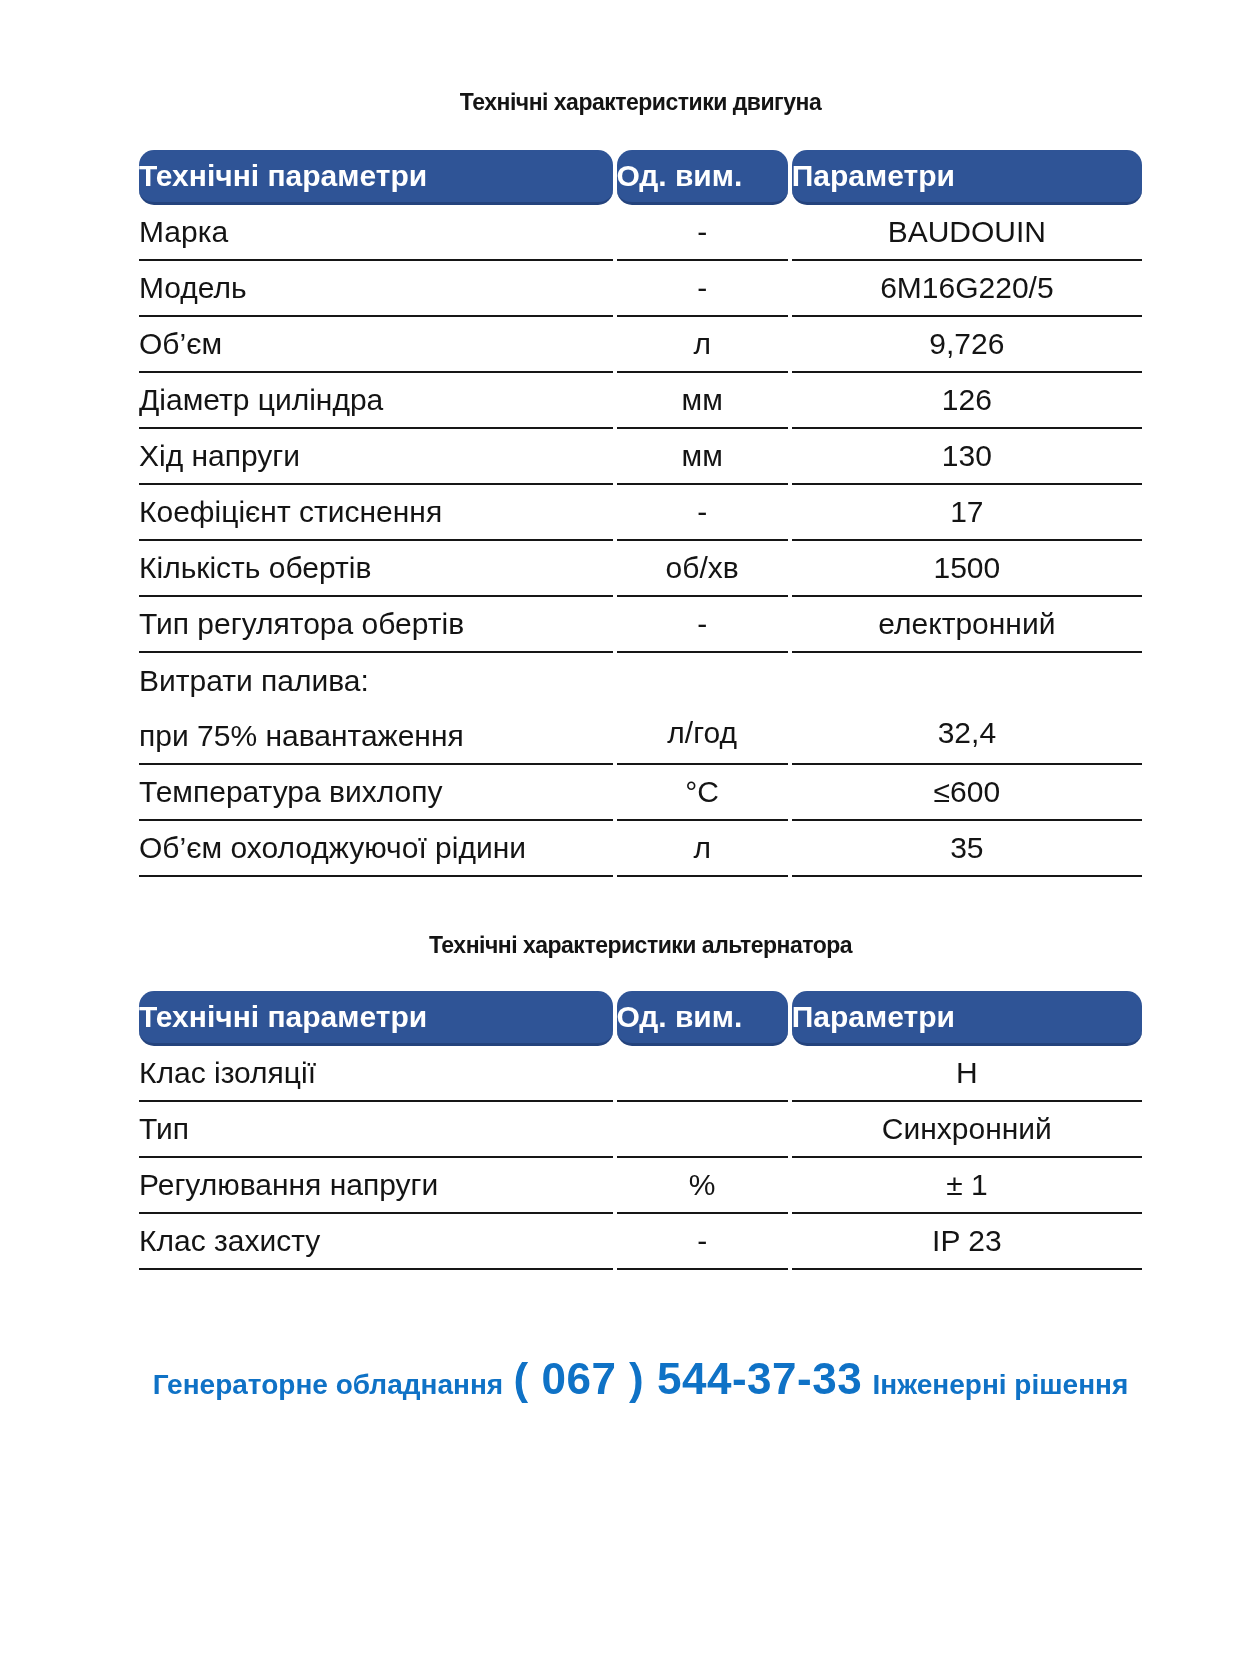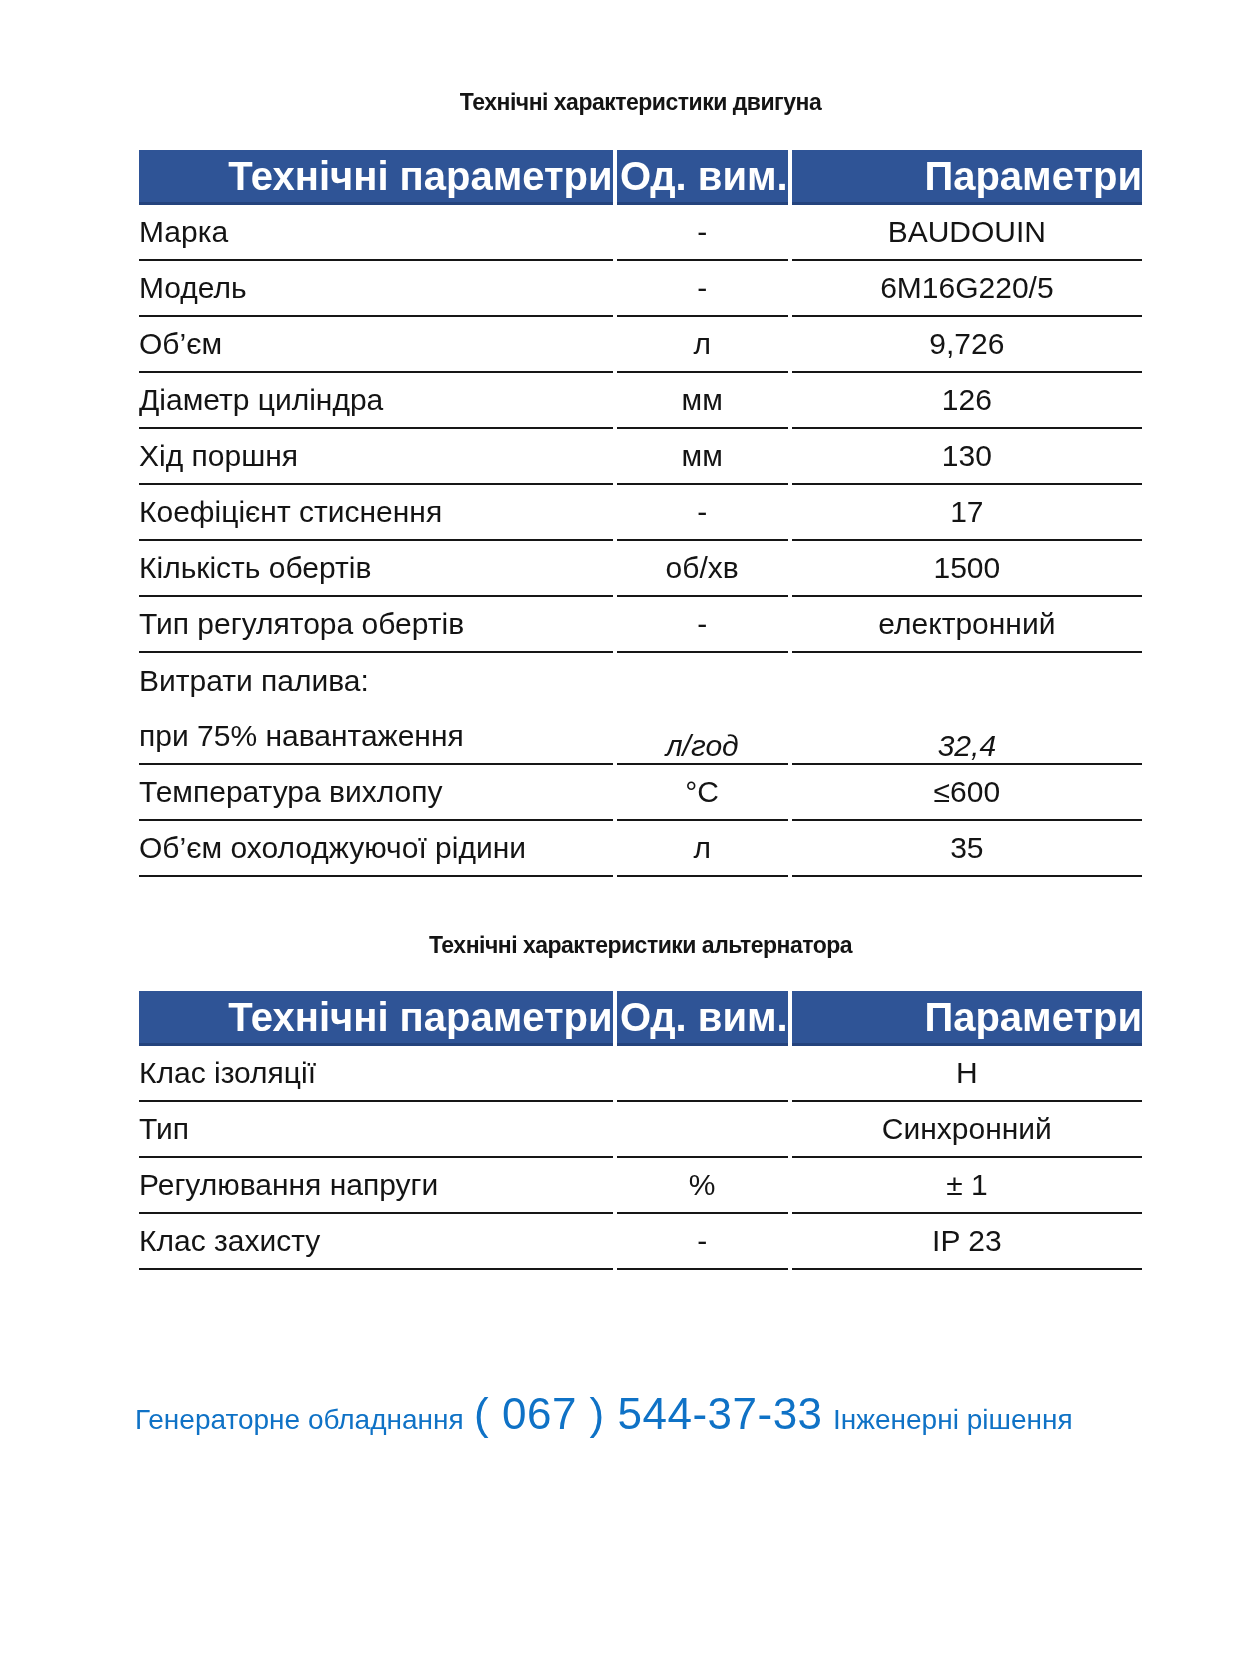--- a/index.html
+++ b/index.html
@@ -46,54 +46,55 @@
     width: 100%;
     border-collapse: separate;
     border-spacing: 4px 0;
     table-layout: fixed;
     font-size: 30px;
   }
   table.spec thead th {
     background: var(--header-bg);
     color: var(--header-text);
     font-weight: bold;
-    font-size: 40px;
+    font-size: 30px;
     height: 52px;
     vertical-align: middle;
-    text-align: right;
+    text-align: left;
     border-bottom: 3px solid var(--header-border);
     padding: 0;
+    border-radius: 15px;
   }
   th.c-param { width: 47.6%; }
   th.c-unit  { width: 17.2%; }
   th.c-value { width: 35.2%; }
 
   table.spec tbody td {
     height: 54px;
     vertical-align: middle;
     border-bottom: 2px solid var(--rule);
     padding: 0;
     overflow: hidden;
     white-space: nowrap;
   }
   td.c-param { text-align: left; padding-left: 18px; }
   td.c-unit, td.c-value { text-align: center; }
 
   tr.tall td { height: 110px; }
   tr.tall td.c-param div { height: 55px; line-height: 55px; }
   tr.tall td.c-unit, tr.tall td.c-value {
     vertical-align: bottom;
-    padding-bottom: 0;
-    font-style: italic;
+    padding-bottom: 13px;
   }
 
   .footer {
-    margin-top: 119px;
+    margin-top: 84px;
+    text-align: center;
     color: var(--footer-accent);
-    font-weight: normal;
+    font-weight: bold;
     white-space: nowrap;
   }
   .footer .footer-small { font-size: 28px; }
   .footer .footer-phone { font-size: 44px; letter-spacing: 0.5px; padding: 0 6px; }
 </style>
 </head>
 <body>
 
 <div class="page">
   <div class="content">
@@ -123,21 +124,21 @@
             <td class="c-param">Об’єм</td>
             <td class="c-unit">л</td>
             <td class="c-value">9,726</td>
           </tr>
           <tr>
             <td class="c-param">Діаметр циліндра</td>
             <td class="c-unit">мм</td>
             <td class="c-value">126</td>
           </tr>
           <tr>
-            <td class="c-param">Хід поршня</td>
+            <td class="c-param">Хід напруги</td>
             <td class="c-unit">мм</td>
             <td class="c-value">130</td>
           </tr>
           <tr>
             <td class="c-param">Коефіцієнт стиснення</td>
             <td class="c-unit">-</td>
             <td class="c-value">17</td>
           </tr>
           <tr>
             <td class="c-param">Кількість обертів</td>

